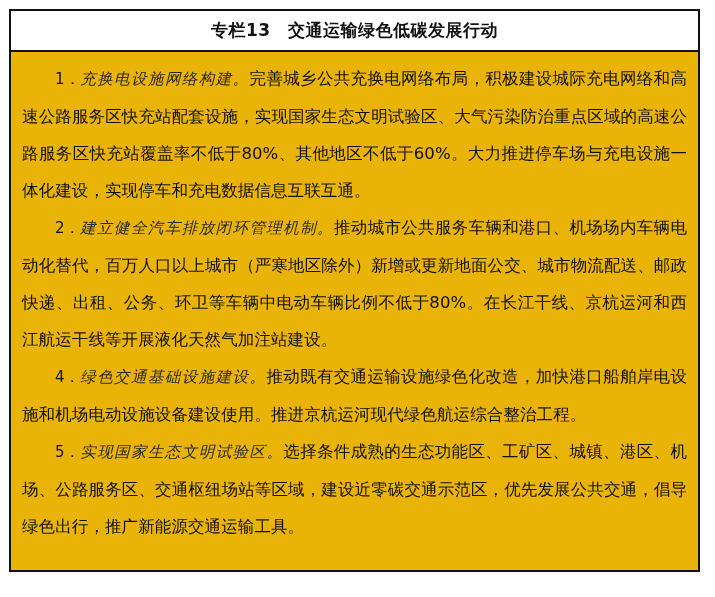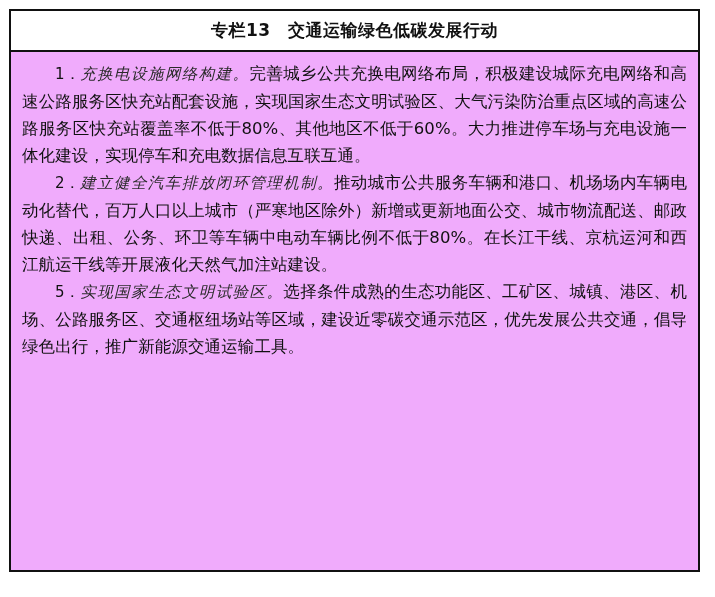--- a/index.html
+++ b/index.html
@@ -23,21 +23,21 @@
 
   
   .boxed-column {
     position: absolute;
     left: 9px;
     top: 9px;
     width: 691px;
     height: 563px;
     box-sizing: border-box;
     border: 2px solid #111111;
-    background: #f0abfc;
+    background: #eab308;
   }
 
   
   .box-title-band {
     height: 41px;
     box-sizing: border-box;
     border-bottom: 2px solid #111111;
     display: flex;
     align-items: center;
     justify-content: center;
@@ -58,21 +58,21 @@
   .box-body {
     padding: 8px 11px 0 11px;
     box-sizing: border-box;
   }
 
   .clause {
     margin: 0;
     padding: 0;
     color: #111111;
     font-size: 16.5px;
-    line-height: 27px;
+    line-height: 37px;
     text-align: justify;
     text-justify: inter-ideograph;
     text-indent: 2em;
     letter-spacing: 0.1px;
     font-family: "DejaVu Sans", "Liberation Sans", sans-serif;
   }
 
   .clause + .clause {
     margin-top: 0;
   }
@@ -113,20 +113,23 @@
 
       <p class="clause">
         <span class="clause-num">1．</span><span class="clause-head">充换电设施网络构建。</span><span class="clause-text">完善城乡公共充换电网络布局，积极建设城际充电网络和高速公路服务区快充站配套设施，实现国家生态文明试验区、大气污染防治重点区域的高速公路服务区快充站覆盖率不低于80%、其他地区不低于60%。大力推进停车场与充电设施一体化建设，实现停车和充电数据信息互联互通。</span>
       </p>
 
       <p class="clause">
         <span class="clause-num">2．</span><span class="clause-head">建立健全汽车排放闭环管理机制。</span><span class="clause-text">推动城市公共服务车辆和港口、机场场内车辆电动化替代，百万人口以上城市（严寒地区除外）新增或更新地面公交、城市物流配送、邮政快递、出租、公务、环卫等车辆中电动车辆比例不低于80%。在长江干线、京杭运河和西江航运干线等开展液化天然气加注站建设。</span>
       </p>
 
 
+      <p class="clause">
+        <span class="clause-num">4．</span><span class="clause-head">绿色交通基础设施建设。</span><span class="clause-text">推动既有交通运输设施绿色化改造，加快港口船舶岸电设施和机场电动设施设备建设使用。推进京杭运河现代绿色航运综合整治工程。</span>
+      </p>
 
       <p class="clause">
         <span class="clause-num">5．</span><span class="clause-head">实现国家生态文明试验区。</span><span class="clause-text">选择条件成熟的生态功能区、工矿区、城镇、港区、机场、公路服务区、交通枢纽场站等区域，建设近零碳交通示范区，优先发展公共交通，倡导绿色出行，推广新能源交通运输工具。</span>
       </p>
 
     </div>
   </div>
 </div>
 
 </body></html>

